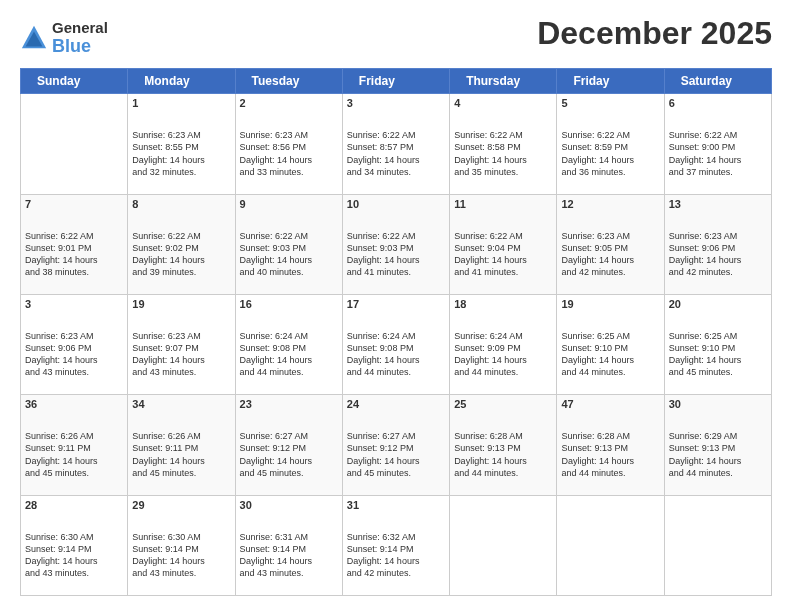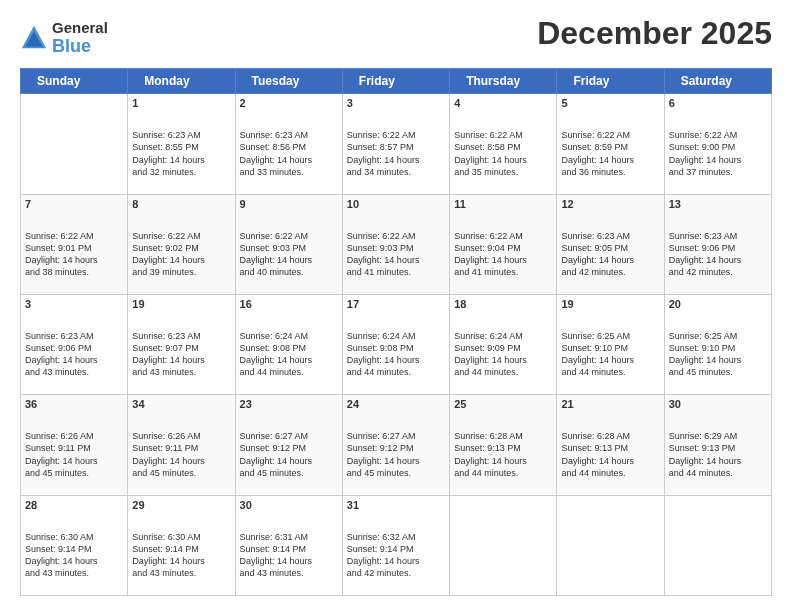--- a/index.html
+++ b/index.html
@@ -321,21 +321,21 @@
 and 45 minutes.</div>
           </td>
           <td>
             <span class="day-number">25</span>
             <div class="day-info" style="white-space: pre-line;">Sunrise: 6:28 AM
 Sunset: 9:13 PM
 Daylight: 14 hours
 and 44 minutes.</div>
           </td>
           <td>
-            <span class="day-number">21</span>
+            <span class="day-number">47</span>
             <div class="day-info" style="white-space: pre-line;">Sunrise: 6:28 AM
 Sunset: 9:13 PM
 Daylight: 14 hours
 and 44 minutes.</div>
           </td>
           <td>
             <span class="day-number">30</span>
             <div class="day-info" style="white-space: pre-line;">Sunrise: 6:29 AM
 Sunset: 9:13 PM
 Daylight: 14 hours

